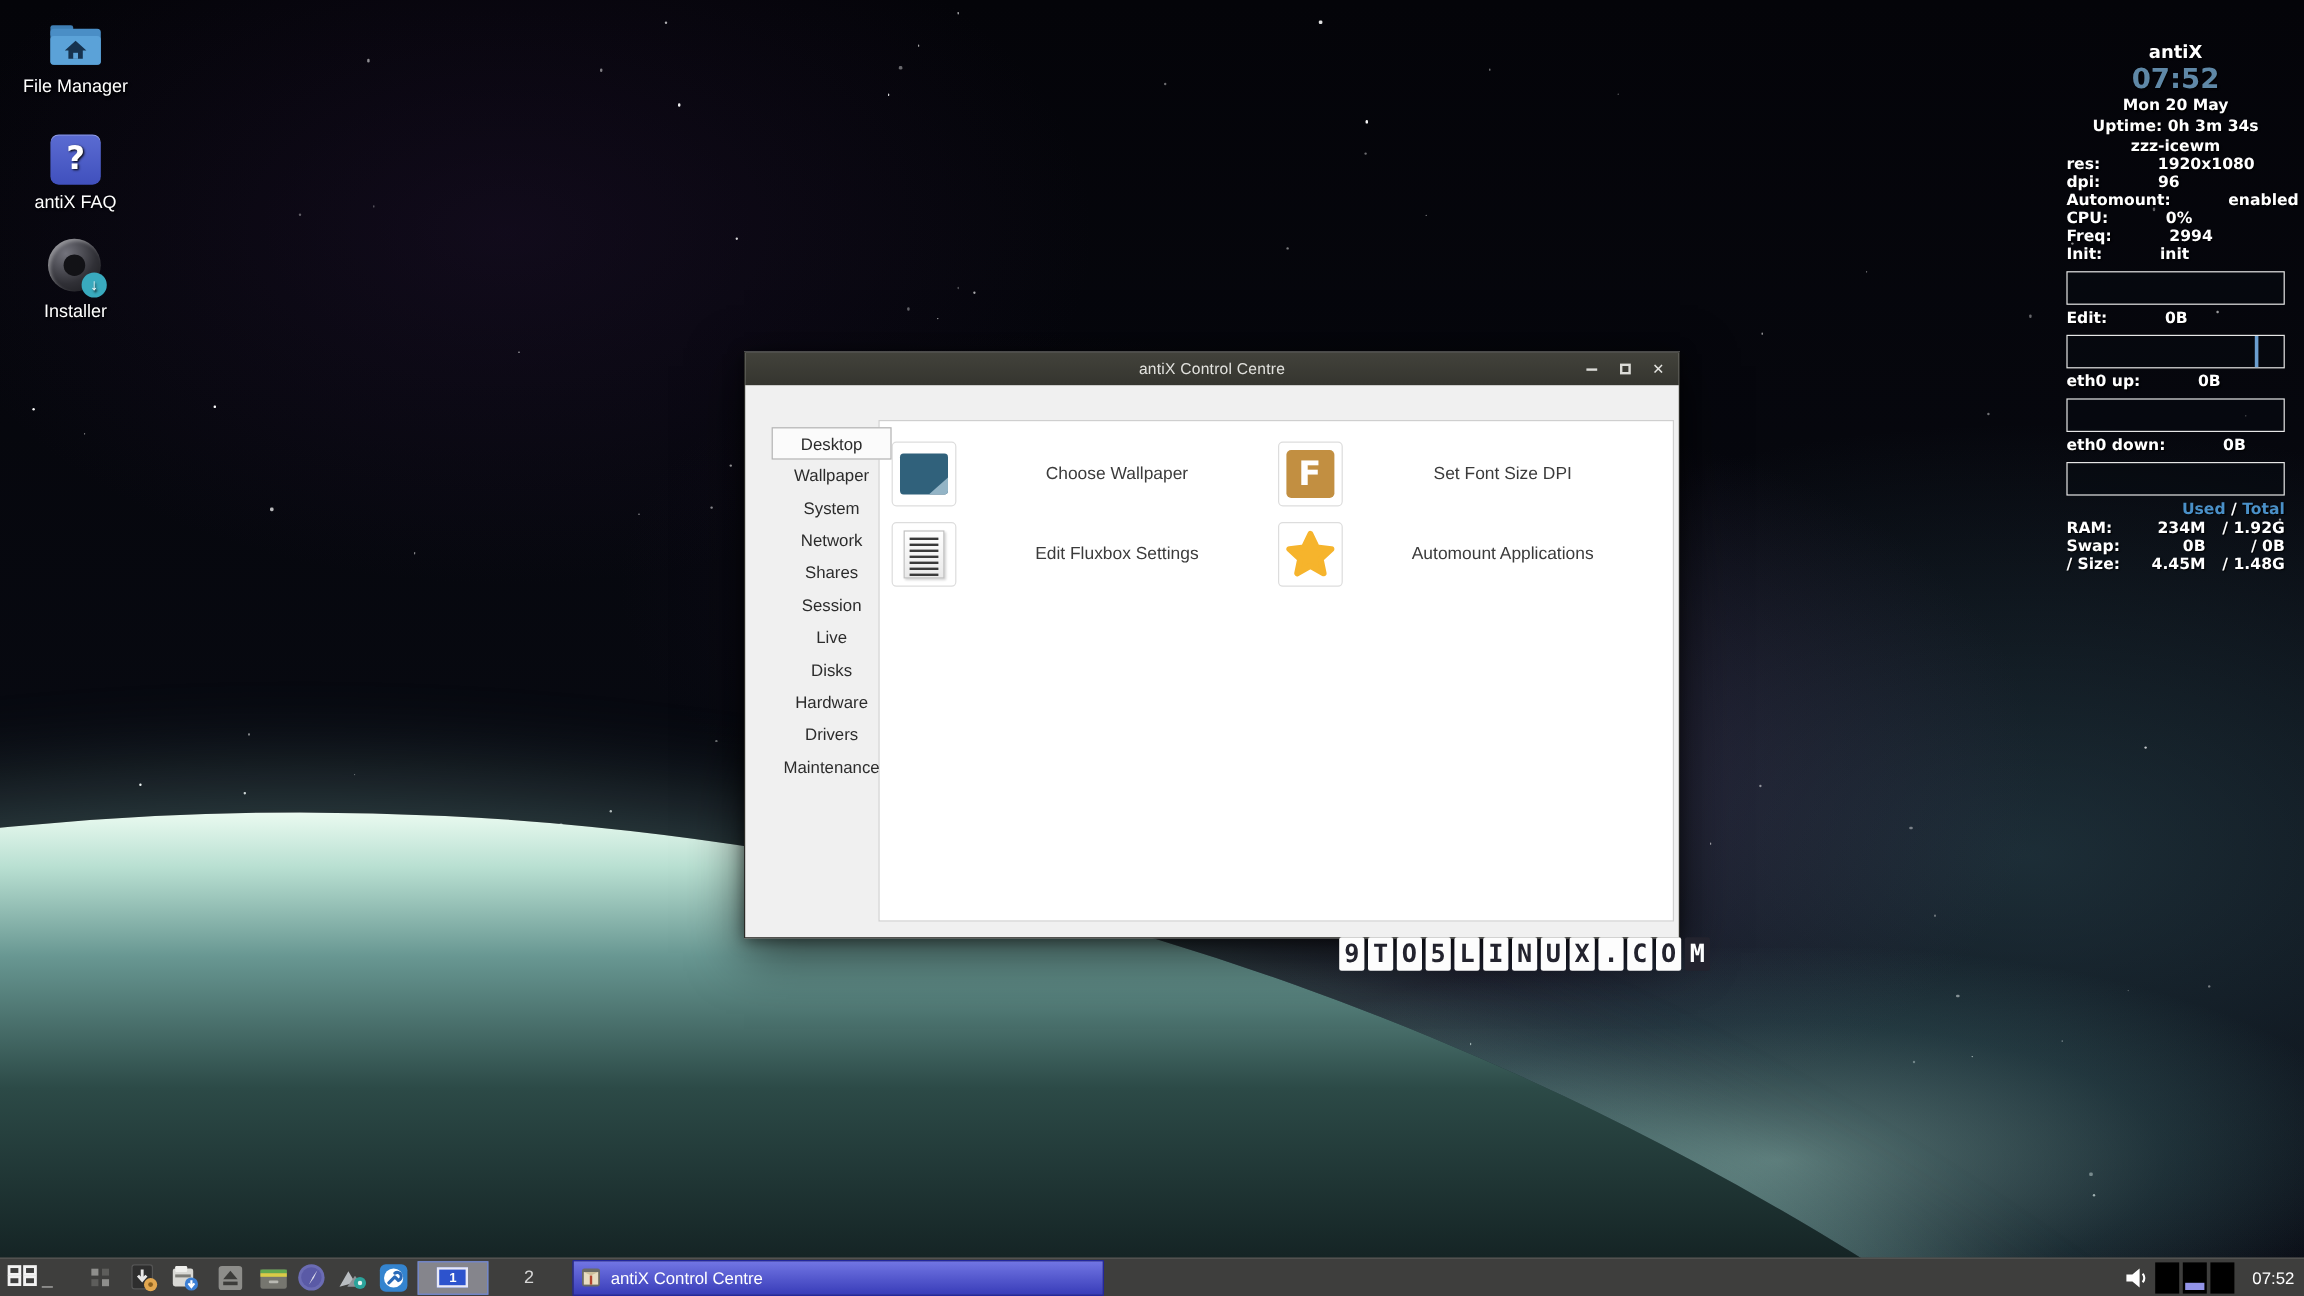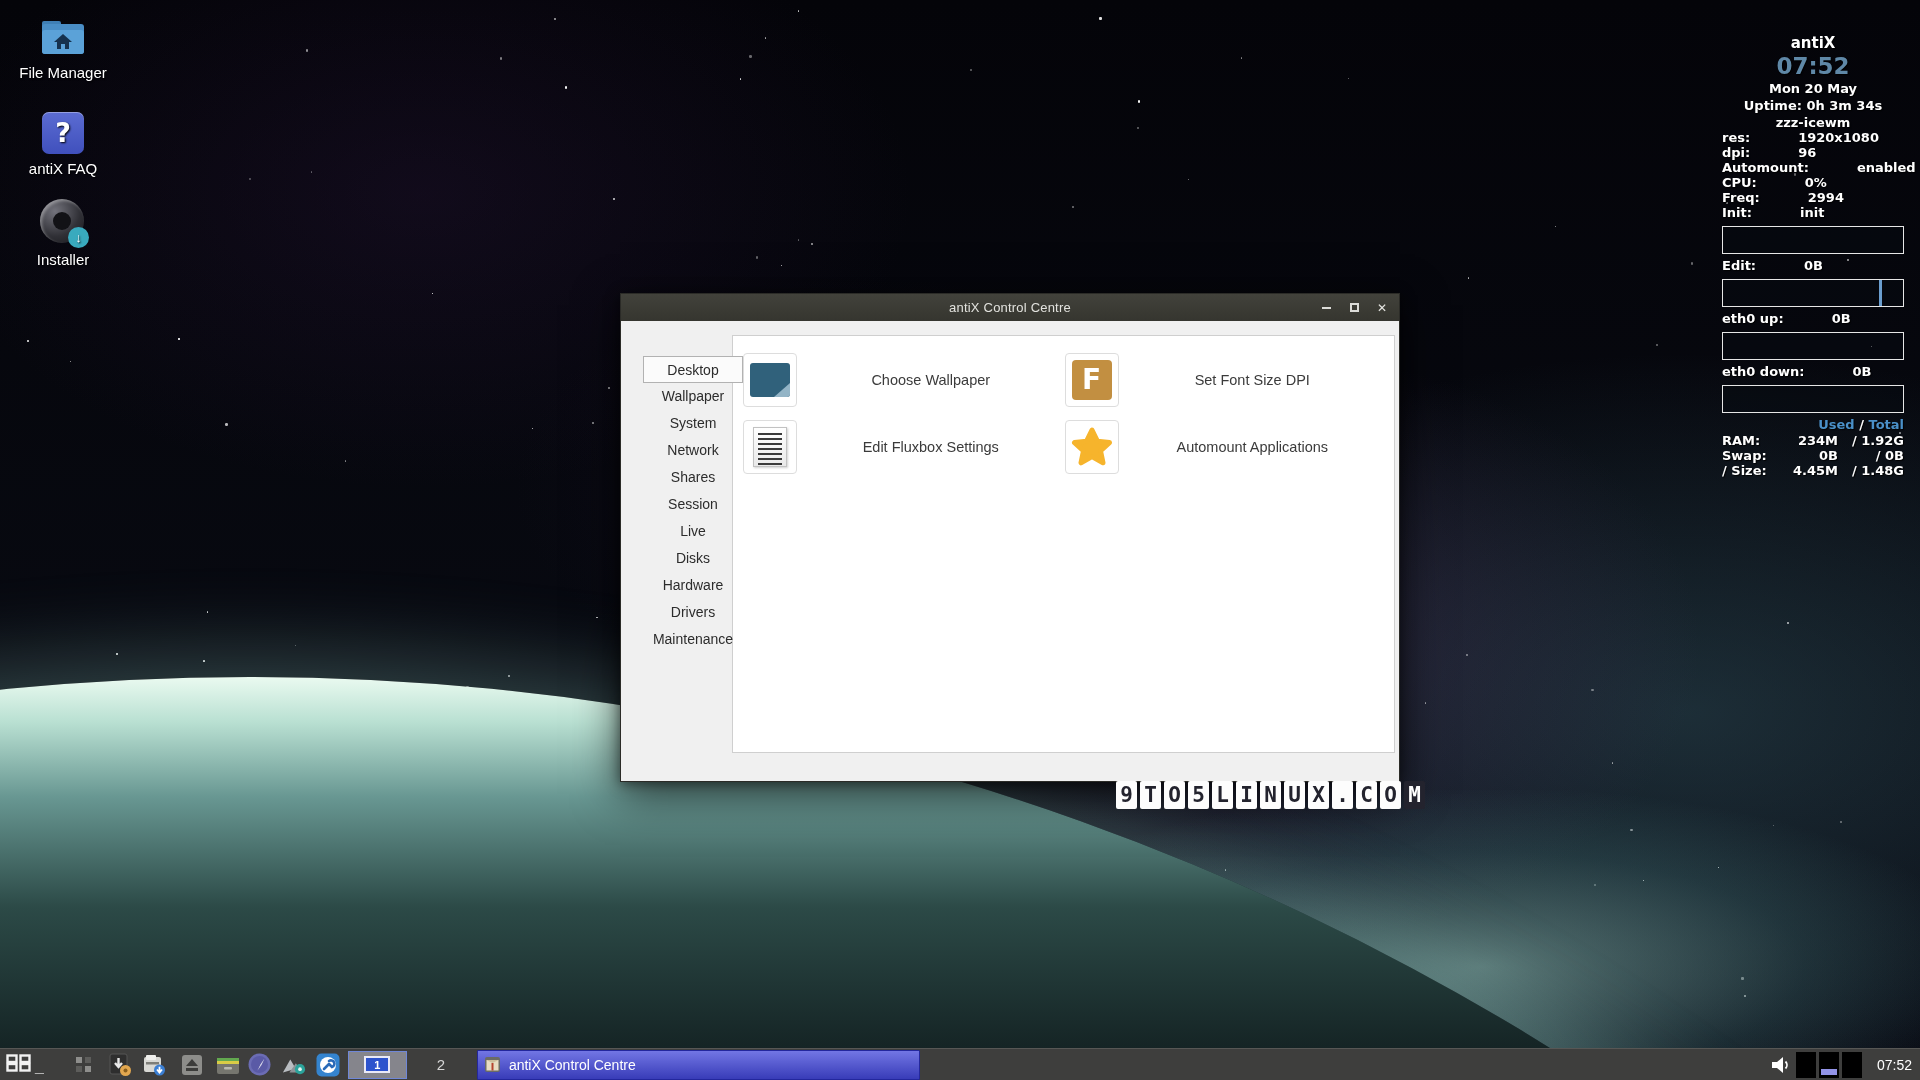--- a/index.html
+++ b/index.html
@@ -64,21 +64,21 @@
   .tb-controls { position:absolute; right:10px; top:0; height:27px; display:flex; align-items:center; gap:14px; }
   .ctl { width:14px; height:14px; display:flex; align-items:center; justify-content:center; cursor:default; }
   .ctl-min i { display:block; width:9px; height:2px; background:#dcdcd8; }
   .ctl-max i { display:block; width:9px; height:9px; border:2px solid #dcdcd8; }
   .ctl-close { color:#e6e6e2; font-size:12px; font-weight:bold; font-family:"DejaVu Sans", sans-serif; }
 
   .tabs { position:absolute; left:22px; top:37px; width:100px; z-index:2;margin-top:25px; }
   .tab { height:27px; line-height:26px; text-align:center; font-size:14px; color:#2c2c2c; cursor:default; }
   .tab.active { background:#fbfbfb; border:1px solid #b2b2b2; }
 
-  .panel { position:absolute; left:111px; top:41px; width:663px; height:418px;
+  .panel { position:absolute; left:111px; top:56px; width:663px; height:418px;
            background:#fff; border:1px solid #cfcfcf; padding:10px 8px 0 10px; }
   .grid-row { display:flex; align-items:center; height:67px; }
   .icon-btn { width:54px; height:54px; border:1px solid #ddd; border-radius:4px; background:#fff;
               display:flex; align-items:center; justify-content:center; flex:0 0 auto; cursor:pointer; }
   .cell-label { flex:1; text-align:center; font-size:14.5px; color:#3b3b3b; cursor:pointer; }
 
   .ic-wallpaper { position:relative; width:40px; height:34px; background:#30617b; border-radius:3px; overflow:hidden; }
   .ic-wallpaper i { position:absolute; right:0; bottom:0; width:0; height:0;
                     border-left:16px solid transparent; border-bottom:14px solid #93b4c6; }
   .ic-file { position:relative; width:34px; height:40px; background:linear-gradient(#fff,#e9e9e9);

